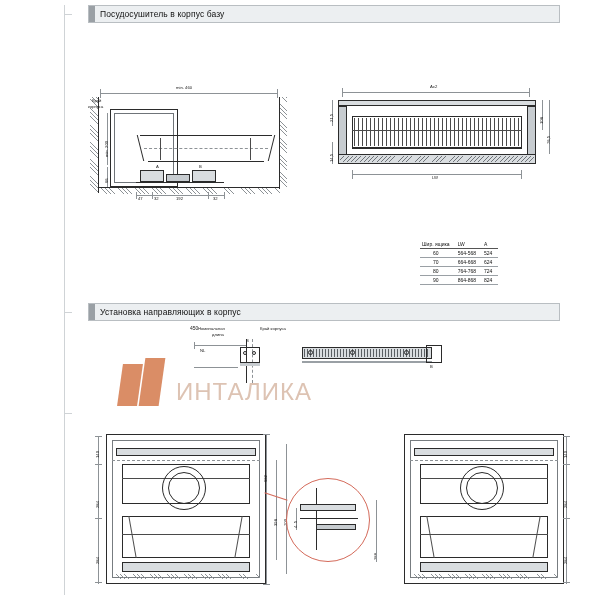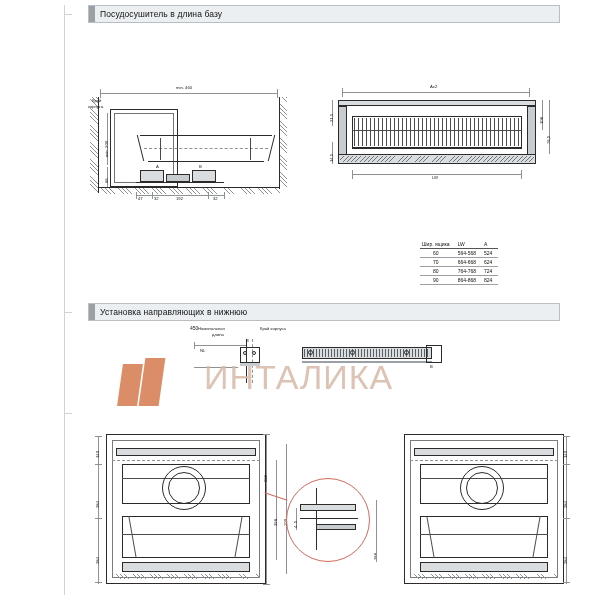--- a/index.html
+++ b/index.html
@@ -77,26 +77,25 @@
   }
   .tbl th{border-bottom:1px solid #555;}
   .tbl td.c{text-align:center;}
 
   
   .wm{
     position:absolute;left:118px;top:358px;width:370px;height:52px;
     pointer-events:none;
   }
   .wm .wtext{
-    position:absolute;left:58px;top:0;
-    font-size:34px;letter-spacing:1px;
+    position:absolute;left:58px;top:20px;
+    font-size:24px;letter-spacing:1px;
     color:#d8b9a6;opacity:.85;
     font-family:"Liberation Sans", sans-serif;
     white-space:nowrap;
-    margin-left:28px;
   }
   .wm .wmark{
     position:absolute;left:0px;top:0px;width:50px;height:48px;
   }
   .wm .wm-a{position:absolute;left:2px;top:6px;width:20px;height:42px;background:#d4794b;opacity:.85;transform:skewX(-8deg);}
   .wm .wm-b{position:absolute;left:24px;top:0px;width:20px;height:48px;background:#d4794b;opacity:.85;transform:skewX(-8deg);}
 
   
   .hatch{
     background-image:repeating-linear-gradient(45deg,#8d9296 0 0.5px,transparent 0.5px 3px);
@@ -120,21 +119,21 @@
 
 <div class="page">
 
   <div class="rail"></div>
   <div class="rail-tick" style="top:14px;"></div>
   <div class="rail-tick" style="top:312px;"></div>
   <div class="rail-tick" style="top:413px;"></div>
 
   <div class="sec-head hdr1">
     <div class="bar"></div>
-    <div class="txt">Посудосушитель в длина базу</div>
+    <div class="txt">Посудосушитель в корпус базу</div>
   </div>
 
   <div class="block" style="left:80px;top:75px;width:215px;height:120px;">
 
     <div class="ln lt" style="left:20px;top:18px;width:178px;height:1px;"></div>
     <div class="ln lt" style="left:20px;top:14px;width:1px;height:9px;"></div>
     <div class="ln lt" style="left:197px;top:14px;width:1px;height:9px;"></div>
     <div class="lbl" style="left:96px;top:11px;">min. 460</div>
 
     <div class="ln" style="left:18px;top:22px;width:1px;height:96px;"></div>
@@ -253,21 +252,21 @@
           <td class="c">90</td>
           <td class="c">864-868</td>
           <td class="c">824</td>
         </tr>
       </tbody>
     </table>
   </div>
 
   <div class="sec-head hdr2">
     <div class="bar"></div>
-    <div class="txt">Установка направляющих в нижнюю</div>
+    <div class="txt">Установка направляющих в корпус</div>
   </div>
 
   <div class="block" style="left:190px;top:325px;width:330px;height:70px;">
 
     <div class="lbl" style="left:8px;top:2px;">Номинальная</div>
     <div class="lbl" style="left:22px;top:8px;">длина</div>
     <div class="lbl" style="left:10px;top:24px;">NL</div>
     <div class="lbl" style="left:70px;top:2px;">Край корпуса</div>
     <div class="lbl" style="left:56px;top:14px;">B</div>
 

